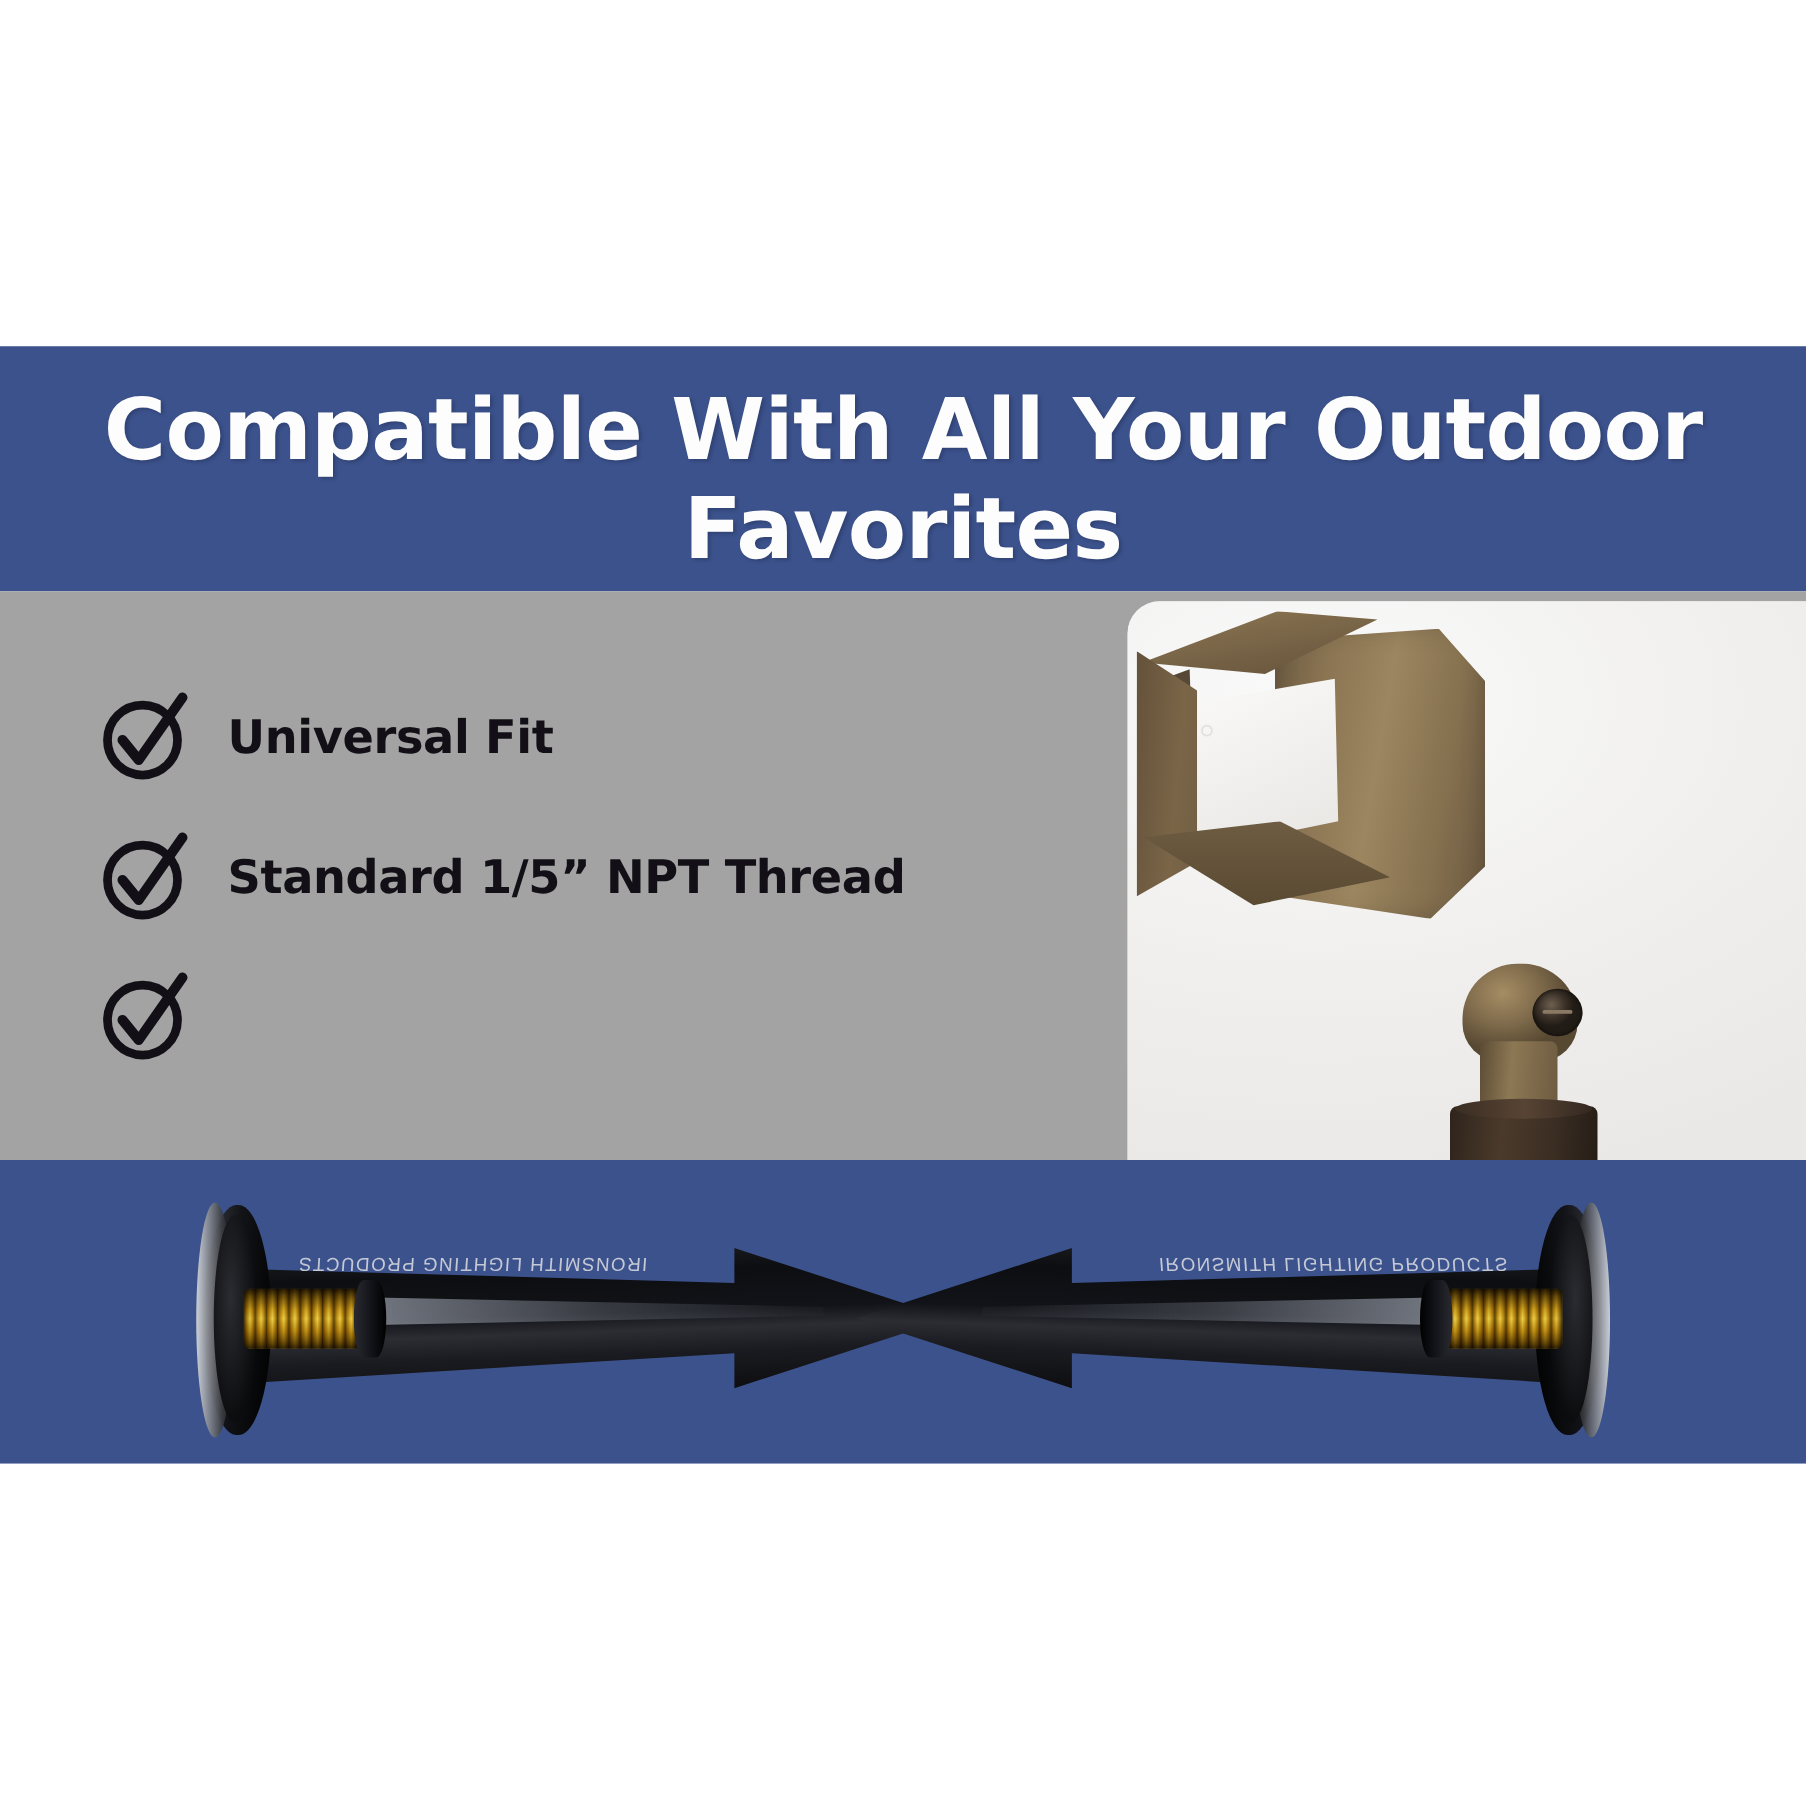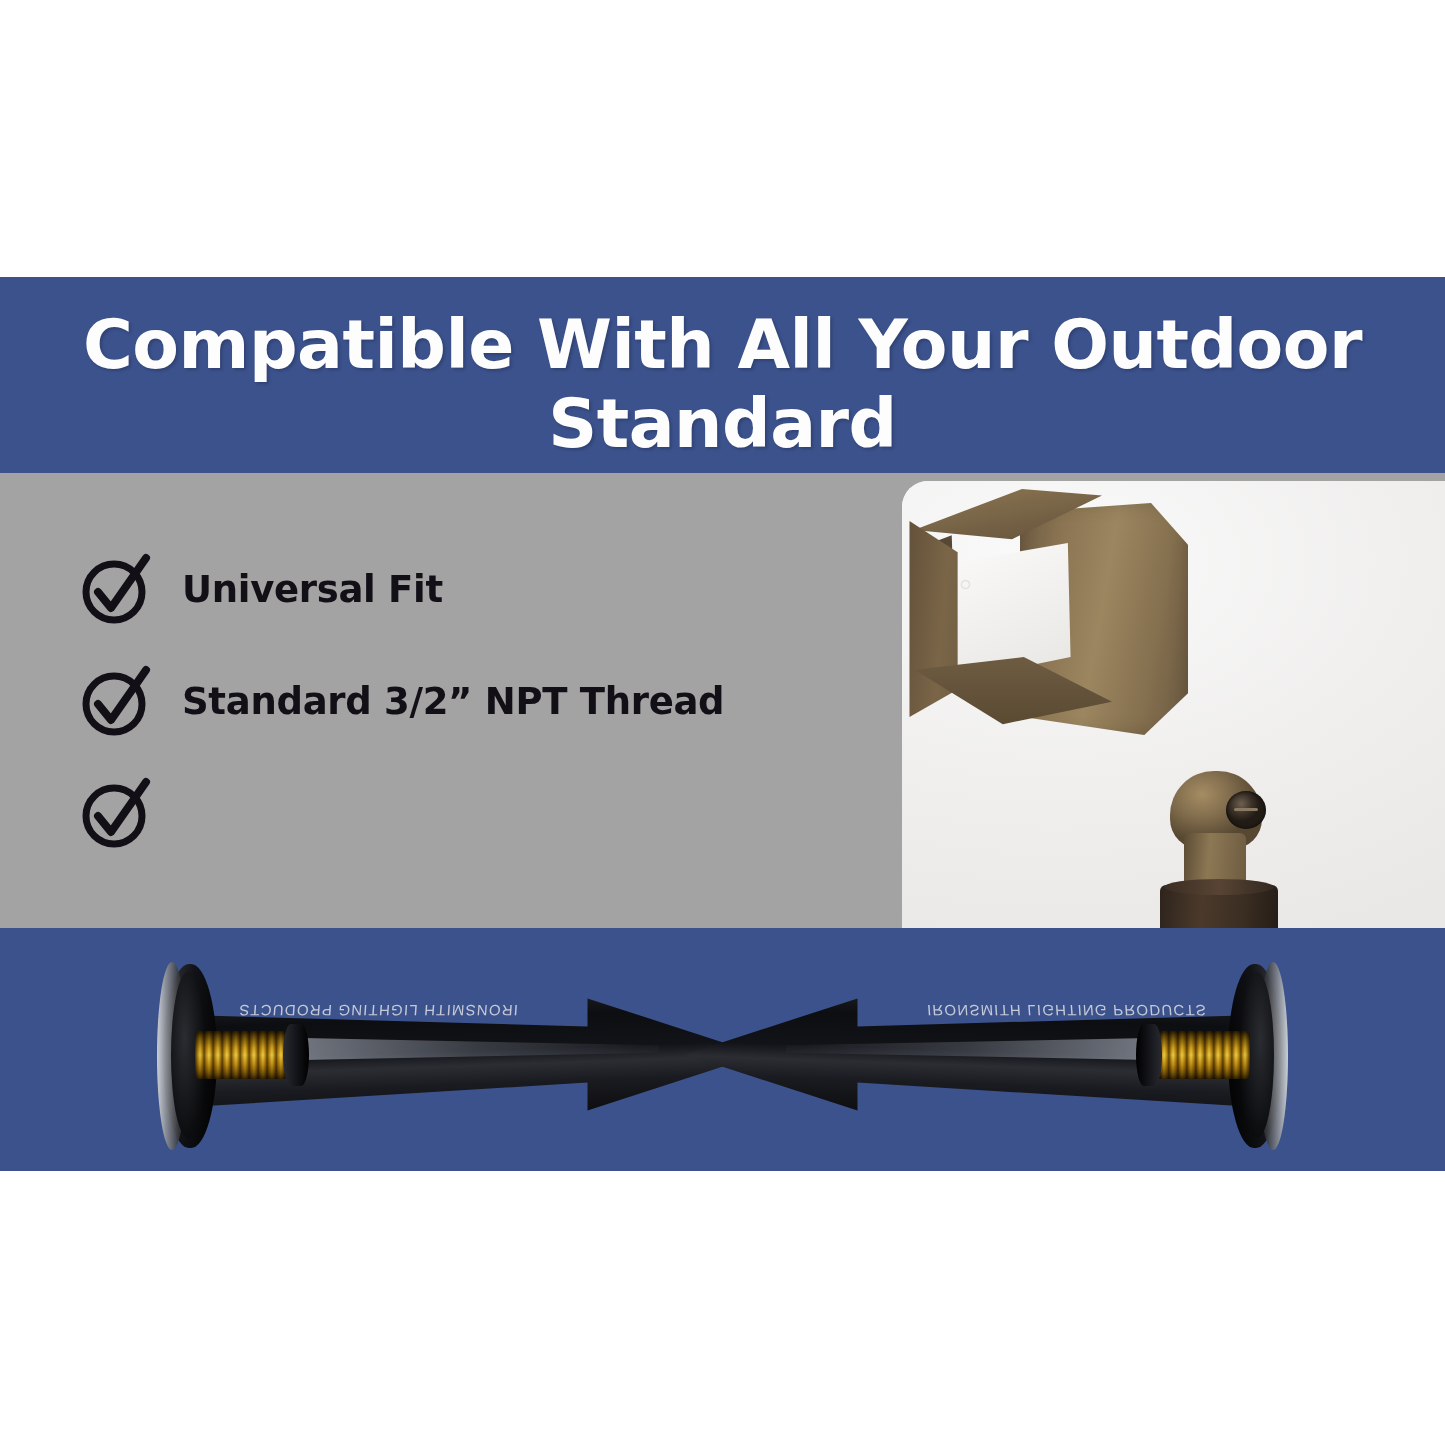--- a/index.html
+++ b/index.html
@@ -340,21 +340,21 @@
 <body>
 
 <div id="page">
 
   <div class="top-spacer"></div>
 
   <div class="headline-banner">
     <div class="headline-text">
       <span>Compatible With All Your Outdoor</span>
       <br>
-      <span>Standard</span>
+      <span>Favorites</span>
     </div>
   </div>
 
   <div class="mid-section">
 
     <div class="bullet-list">
 
       <div class="bullet-row">
         <span class="bullet-icon">
           <svg viewBox="0 0 74 74" width="74" height="74" aria-hidden="true">
@@ -365,21 +365,21 @@
         <span class="bullet-label">Universal Fit</span>
       </div>
 
       <div class="bullet-row">
         <span class="bullet-icon">
           <svg viewBox="0 0 74 74" width="74" height="74" aria-hidden="true">
             <circle cx="36" cy="40" r="28" fill="none" stroke="#121016" stroke-width="7"></circle>
             <path d="M20 40 L33 56 L68 6" fill="none" stroke="#121016" stroke-width="8" stroke-linecap="round" stroke-linejoin="round"></path>
           </svg>
         </span>
-        <span class="bullet-label">Standard 3/2” NPT Thread</span>
+        <span class="bullet-label">Standard 1/5” NPT Thread</span>
       </div>
 
       <div class="bullet-row">
         <span class="bullet-icon">
           <svg viewBox="0 0 74 74" width="74" height="74" aria-hidden="true">
             <circle cx="36" cy="40" r="28" fill="none" stroke="#121016" stroke-width="7"></circle>
             <path d="M20 40 L33 56 L68 6" fill="none" stroke="#121016" stroke-width="8" stroke-linecap="round" stroke-linejoin="round"></path>
           </svg>
         </span>
       </div>

